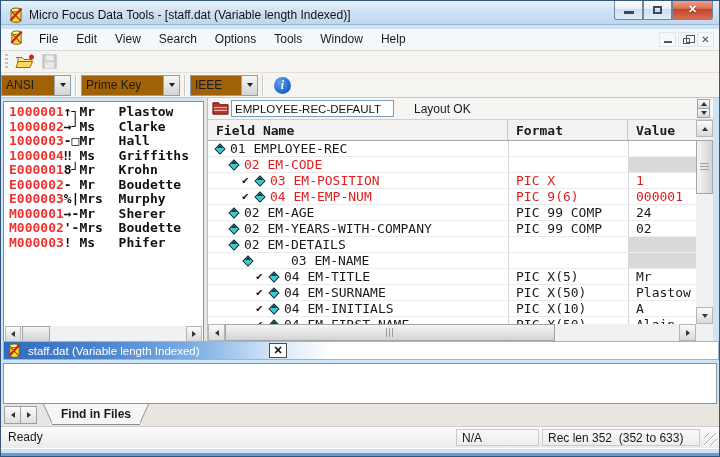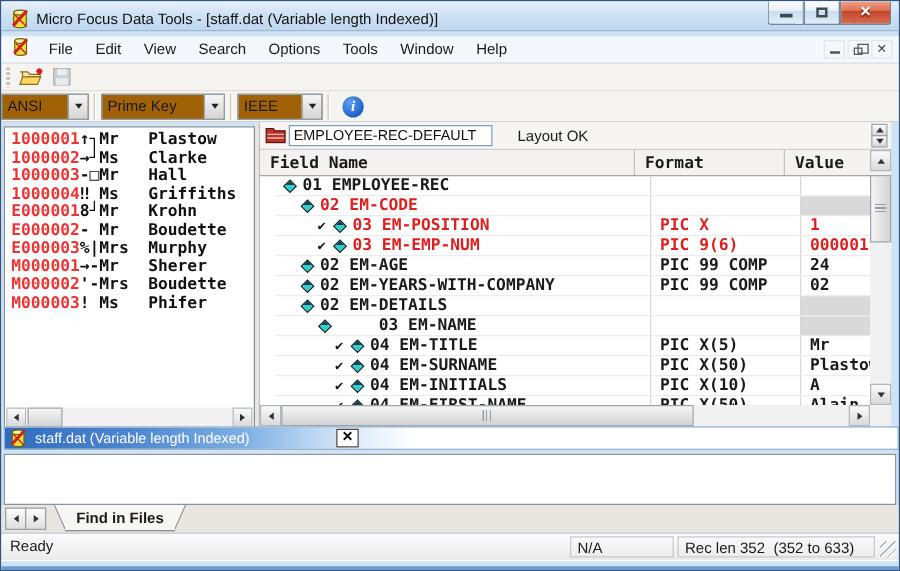--- a/index.html
+++ b/index.html
@@ -74,22 +74,22 @@
   .spin{width:13px;height:10px;border:1px solid #9aa3ab;background:linear-gradient(#fafafa,#d8d8d8);
     display:flex;align-items:center;justify-content:center;}
   .arrow-up-s{width:0;height:0;border-left:3px solid transparent;border-right:3px solid transparent;border-bottom:4px solid #333;}
   .arrow-down-s{width:0;height:0;border-left:3px solid transparent;border-right:3px solid transparent;border-top:4px solid #333;}
   
   .tbl-header{position:absolute;left:0;top:22px;width:488px;height:21px;display:flex;
     background:#f3f2f0;border-bottom:1px solid #a8a8a8;
     font-family:"DejaVu Sans Mono","Liberation Mono",monospace;font-size:13px;font-weight:bold;}
   .th{padding:3px 0 0 8px;border-right:1px solid #c3c3c3;overflow:hidden;white-space:nowrap;}
   .th.f{flex:1;}.th.fm{width:120px;}.th.v{width:68px;border-right:none;}
-  .tbl-body{position:absolute;left:12px;top:43px;width:488px;height:183px;overflow:hidden;
-    font-family:"DejaVu Sans Mono","Liberation Mono",monospace;font-size:13px;font-weight:bold;}
+  .tbl-body{position:absolute;left:0;top:43px;width:488px;height:183px;overflow:hidden;
+    font-family:"DejaVu Sans Mono","Liberation Mono",monospace;font-size:13px;font-weight:normal;}
   .f-row{display:flex;height:16px;border-bottom:1px solid #ececec;}
   .f-row.red{color:var(--key-red,#dd1f1f);}
   .c-field{flex:1;display:flex;align-items:center;overflow:hidden;white-space:nowrap;}
   .c-format,.c-value{border-left:1px solid #d8d8d8;padding:0 0 0 7px;display:flex;align-items:center;
     overflow:hidden;white-space:nowrap;}
   .c-format{width:120px;}.c-value{width:68px;}
   .c-value.shaded{background:#d9d9d9;}
   .check{width:12px;font-size:11px;color:#111;flex:0 0 12px;}
   .diamond{width:8px;height:8px;flex:0 0 8px;margin:0 6px 0 2px;transform:rotate(45deg);
     background:linear-gradient(135deg,#143c44 42%,var(--diamond-teal,#2dd0d0) 42%);
@@ -323,21 +323,21 @@
               <span class="diamond"></span>
               <span>03 EM-POSITION</span>
             </div>
             <div class="c-format">PIC X</div>
             <div class="c-value">1</div>
           </div>
           <div class="f-row red">
             <div class="c-field" style="padding-left: 34px;">
               <span class="check">✔</span>
               <span class="diamond"></span>
-              <span>03 EM-EMP-NUM</span>
+              <span>04 EM-EMP-NUM</span>
             </div>
             <div class="c-format">PIC 9(6)</div>
             <div class="c-value">000001</div>
           </div>
           <div class="f-row">
             <div class="c-field" style="padding-left: 20px; text-align: right;">
               <span class="diamond"></span>
               <span>02 EM-AGE</span>
             </div>
             <div class="c-format">PIC 99 COMP</div>

